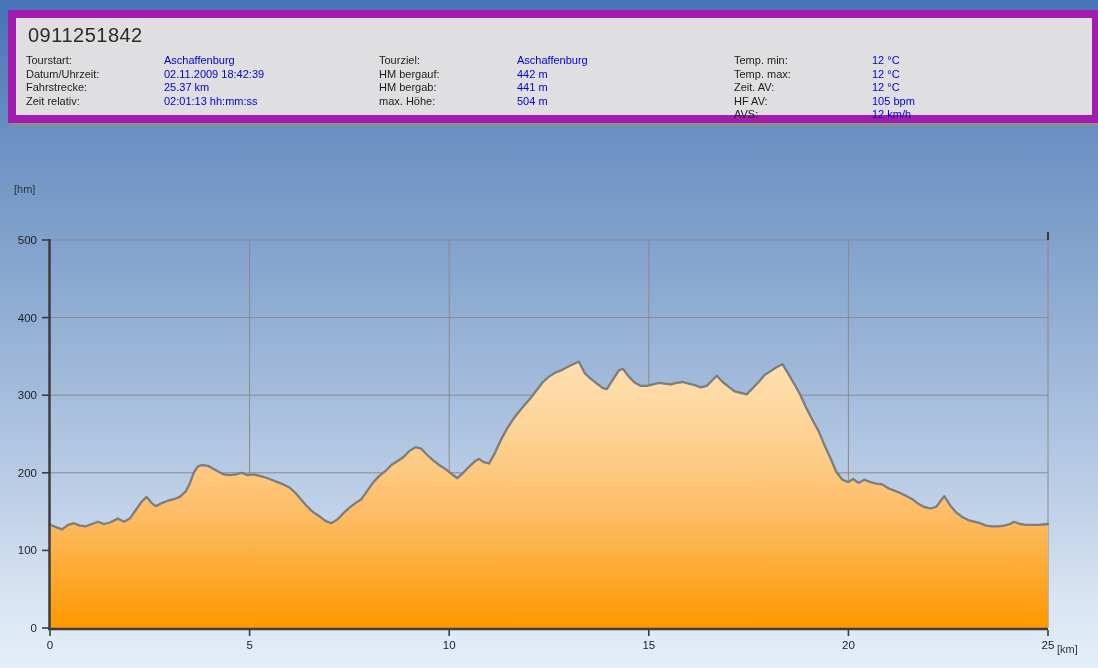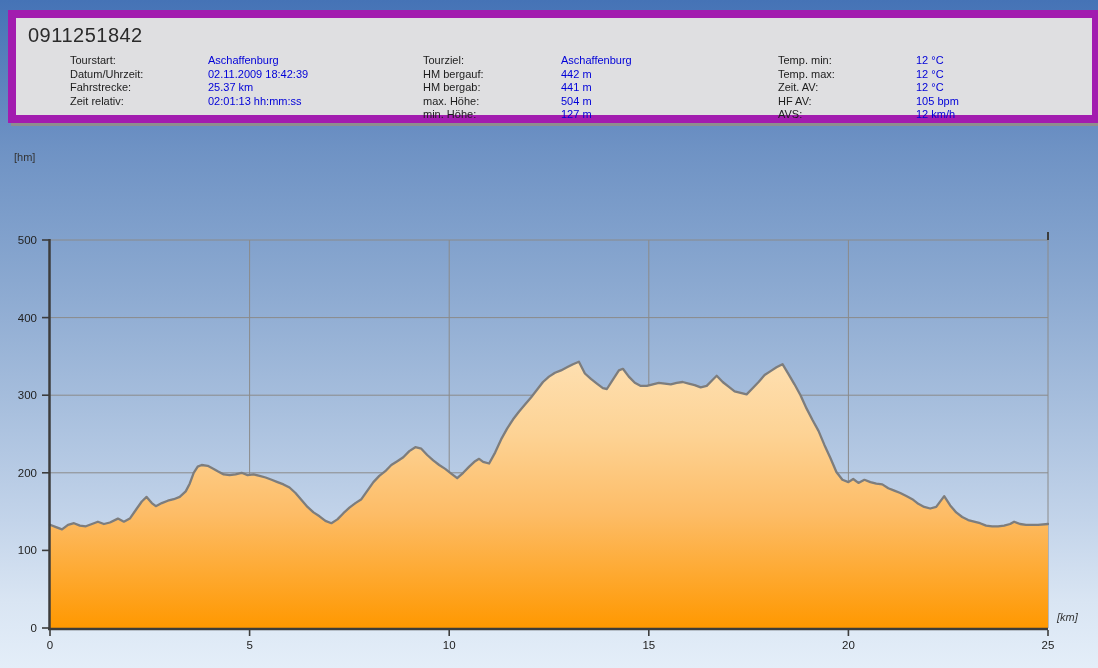--- a/index.html
+++ b/index.html
@@ -18,27 +18,27 @@
   }
   .panel-title{
     position:absolute;left:12px;top:6px;
     font-size:20px;letter-spacing:0.5px;color:#2b2b2b;
   }
   .stat-col{position:absolute;top:36px;font-size:11px;line-height:13.5px;color:#1c1c1c;}
   .stat-col.c1{left:10px;width:345px;}
   .stat-col.c2{left:363px;width:340px;}
   .stat-col.c3{left:718px;width:340px;}
   .stat-row{display:flex;}
-  .stat-label{flex:0 0 138px;color:#1c1c1c;margin-left:44px;}
+  .stat-label{flex:0 0 138px;color:#1c1c1c;}
   .stat-value{color:#0000d8;}
   .axis-unit{
-    position:absolute;font-size:11px;color:#333;
+    position:absolute;font-size:11px;color:#333;margin-top:32px;
   }
   .axis-unit.hm{left:14px;top:151px;}
-  .axis-unit.km{left:1057px;top:611px;font-style:italic;}
+  .axis-unit.km{left:1057px;top:611px;}
   #chart-svg{position:absolute;left:0;top:0;}
   text.tick-lbl{font-family:"Liberation Sans","DejaVu Sans",sans-serif;font-size:11.5px;fill:#222;}
 </style>
 </head>
 <body>
 
 <div class="panel">
   <div class="panel-title">0911251842</div>
 
   <div class="stat-col c1">
@@ -69,24 +69,20 @@
       <span class="stat-label">HM bergauf:</span>
       <span class="stat-value">442 m</span>
     </div>
     <div class="stat-row">
       <span class="stat-label">HM bergab:</span>
       <span class="stat-value">441 m</span>
     </div>
     <div class="stat-row">
       <span class="stat-label">max. Höhe:</span>
       <span class="stat-value">504 m</span>
-    </div>
-    <div class="stat-row">
-      <span class="stat-label">min. Höhe:</span>
-      <span class="stat-value">127 m</span>
     </div>
   </div>
 
   <div class="stat-col c3">
     <div class="stat-row">
       <span class="stat-label">Temp. min:</span>
       <span class="stat-value">12 °C</span>
     </div>
     <div class="stat-row">
       <span class="stat-label">Temp. max:</span>

